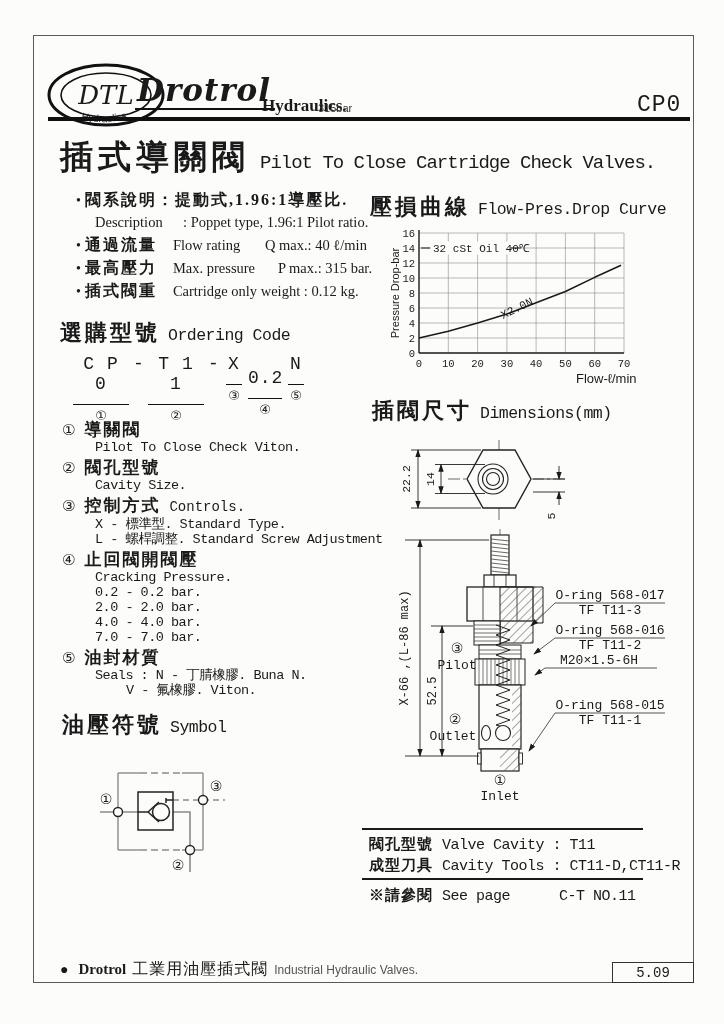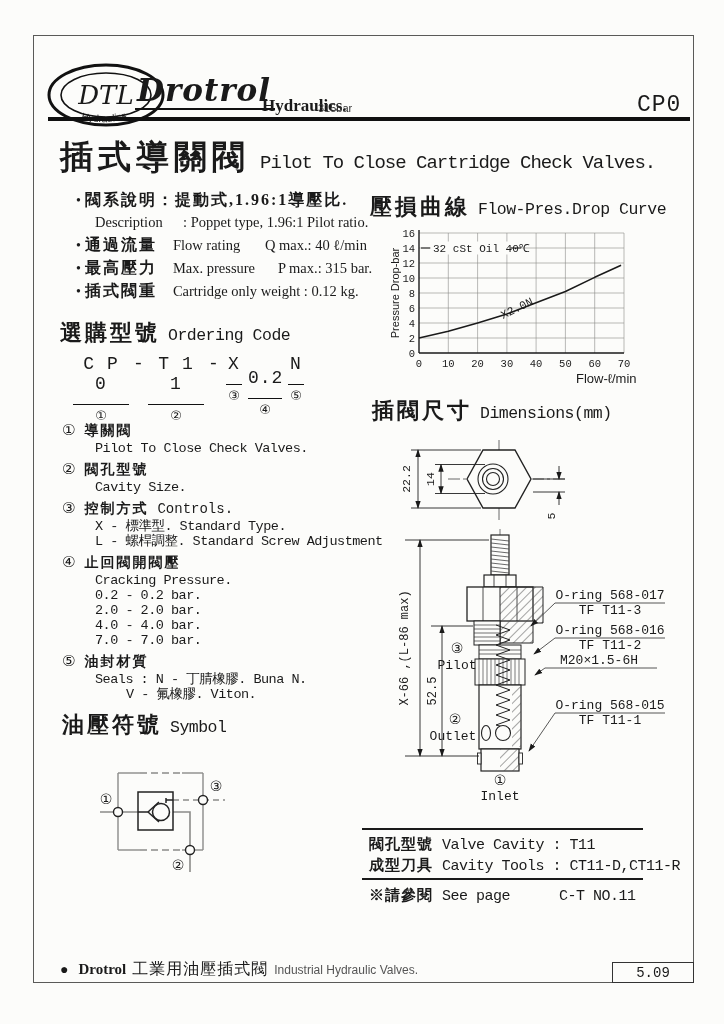--- a/index.html
+++ b/index.html
@@ -36,21 +36,21 @@
   .code-text { font-family:"Liberation Mono", monospace; font-size:18px; letter-spacing:1px;
                border-bottom:1.5px solid #111; padding-bottom:10px; }
   .code-num { font-size:13px; margin-top:3px; font-family:"DejaVu Sans",sans-serif;}
   .code-dash { position:absolute; font-family:"Liberation Mono",monospace; font-size:18px; }
 
   
   .notes { position:absolute; left:62px; top:420px; width:320px; }
   .note-item { margin-bottom:3px; }
   .note-title { display:flex; align-items:baseline; gap:9px; line-height:20px;}
   .note-num { font-size:15px; font-family:"DejaVu Sans",sans-serif; }
-  .note-zh { font-size:14px; letter-spacing:2px; font-weight:bold;}
+  .note-zh { font-size:17px; letter-spacing:2px; font-weight:bold;}
   .note-en { font-family:"Liberation Mono",monospace; font-size:14px; }
   .note-sub { margin-left:33px; font-family:"Liberation Mono",monospace; font-size:13.5px;
               line-height:15px; letter-spacing:-0.5px; white-space:nowrap;}
   .note-sub.indent2 { margin-left:64px; }
 
   
   .tline { position:absolute; left:362px; width:281px; height:1.5px; background:#1a1a1a; }
   .trow { position:absolute; left:369px; display:flex; align-items:baseline; gap:9px; white-space:nowrap;}
   .t-zh { font-size:15px; letter-spacing:1px; font-weight:bold;}
   .t-en { font-family:"Liberation Mono",monospace; font-size:15px; letter-spacing:-0.5px;}
@@ -217,21 +217,21 @@
     <div class="code-text">N</div>
     <div class="code-num">⑤</div>
   </div>
 
   <div class="notes">
     <div class="note-item">
       <div class="note-title">
         <span class="note-num">①</span>
         <span class="note-zh">導關閥</span>
       </div>
-      <div class="note-sub">Pilot To Close Check Valves.</div>
+      <div class="note-sub">Pilot To Close Check Viton.</div>
     </div>
     <div class="note-item">
       <div class="note-title">
         <span class="note-num">②</span>
         <span class="note-zh">閥孔型號</span>
       </div>
       <div class="note-sub">Cavity Size.</div>
     </div>
     <div class="note-item">
       <div class="note-title">

